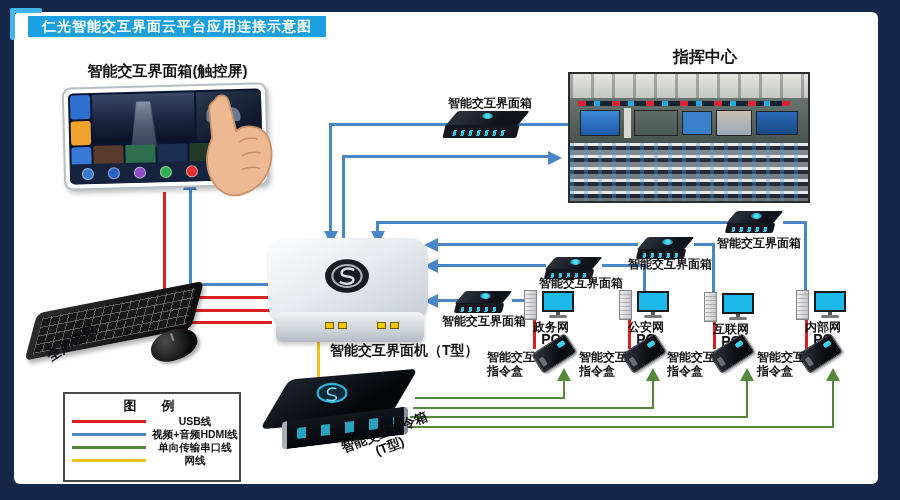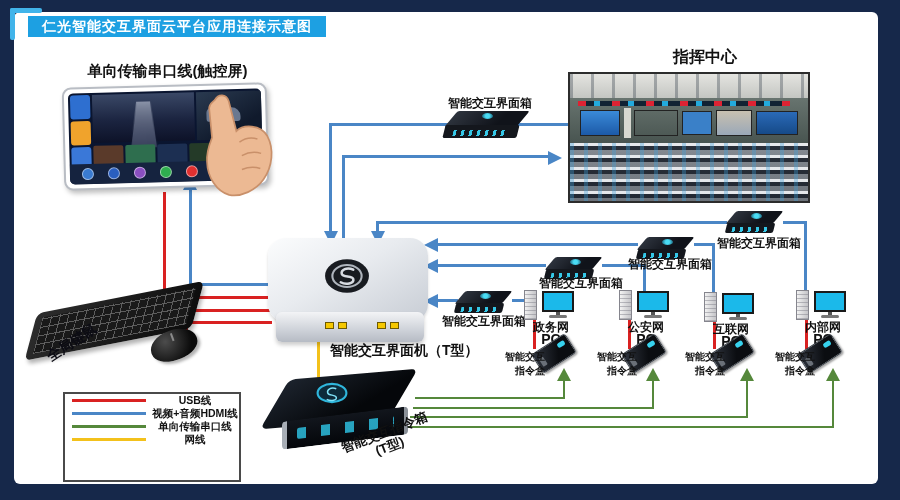--- a/index.html
+++ b/index.html
@@ -105,21 +105,21 @@
   .mon { position:absolute; left:20px; top:3px; width:32px; height:21px; background:var(--c-screen,#1bb9ea); border:2px solid #1a1a1a; }
   .mon-stand { position:absolute; left:34px; top:24px; width:4px; height:4px; background:#555; }
   .mon-base { position:absolute; left:27px; top:27px; width:18px; height:3px; background:#777; border-radius:2px; }
   .pc-name { position:absolute; left:0; top:31px; width:100%; text-align:center; font-size:12px; font-weight:bold; color:#111; }
   .pc-sfx { position:absolute; left:0; top:43px; width:100%; text-align:center; font-size:14px; font-weight:bold; color:#111; }
   
   .cbx { position:absolute; width:40px; height:23px; transform:rotate(-33deg); border-radius:4px; border:1px solid #3a4048;
          background:linear-gradient(120deg,#2c313a 10%,#0b0d11 60%); box-shadow:1px 2px 2px rgba(0,0,0,.35); }
   .cbx-dot { position:absolute; right:4px; top:4px; width:8px; height:5px; background:#37d2ee; border-radius:2px; }
   .cbx-clip { position:absolute; left:3px; top:7px; width:5px; height:9px; background:#6a7078; border-radius:1px; }
-  .pod-lbl { position:absolute; width:58px; text-align:right; font-size:10px; font-weight:bold; line-height:14px; color:#111; white-space:nowrap; }
+  .pod-lbl { position:absolute; width:58px; text-align:left; font-size:12px; font-weight:bold; line-height:14px; color:#111; white-space:nowrap; }
   .bb-label { position:absolute; left:312px; top:424px; width:150px; transform:rotate(-21deg); text-align:center;
               font-size:13px; font-weight:bold; line-height:15px; color:#111; }
 </style>
 </head>
 <body>
 
 <div id="stage">
   <div class="panel"></div>
   <div class="corner-h"></div>
   <div class="corner-v"></div>
@@ -173,21 +173,21 @@
   <div class="hl thin c-green abs" style="left:413px;top:407px;width:241px;"></div>
   <div class="vl thin c-green abs" style="left:652px;top:380px;height:29px;"></div>
   <div class="arr a-up-g" style="left:646px;top:368px;"></div>
   <div class="hl thin c-green abs" style="left:410px;top:416px;width:338px;"></div>
   <div class="vl thin c-green abs" style="left:746px;top:380px;height:38px;"></div>
   <div class="arr a-up-g" style="left:740px;top:368px;"></div>
   <div class="hl thin c-green abs" style="left:407px;top:426px;width:427px;"></div>
   <div class="vl thin c-green abs" style="left:832px;top:380px;height:48px;"></div>
   <div class="arr a-up-g" style="left:826px;top:368px;"></div>
 
-  <div class="lbl" style="left:75px;top:62px;width:185px;font-size:15px;">单向传输串口线(触控屏)</div>
+  <div class="lbl" style="left:75px;top:62px;width:185px;font-size:15px;">智能交互界面箱(触控屏)</div>
   <div class="tscreen">
     <div class="ts-in">
       <div class="ts-tile" style="top:2px;background:#2e6fd0;"></div>
       <div class="ts-tile" style="top:28px;background:#f0a32c;"></div>
       <div class="ts-tile" style="top:54px;background:#3a78d8;"></div>
       <div class="ts-main"></div>
       <div class="ts-road"></div>
       <div class="ts-side"></div>
       <div class="ts-car"></div>
       <div class="ts-thumb" style="left:24px;background:#5a3a2a;"></div>
@@ -255,20 +255,21 @@
     <div class="kb-body">
       <div class="kb-keys"></div>
     </div>
   </div>
   <div class="mouse">
     <div class="mouse-scroll"></div>
   </div>
   <div class="kb-label">全局键鼠</div>
 
   <div class="legend">
+    <div class="lg-title">图　例</div>
     <div class="lg-row">
       <div class="lg-line" style="background: rgb(217, 33, 33);"></div>
       <div class="lg-txt">USB线</div>
     </div>
     <div class="lg-row">
       <div class="lg-line" style="background: rgb(74, 134, 198);"></div>
       <div class="lg-txt">视频+音频HDMI线</div>
     </div>
     <div class="lg-row">
       <div class="lg-line" style="background: rgb(85, 136, 59);"></div>

